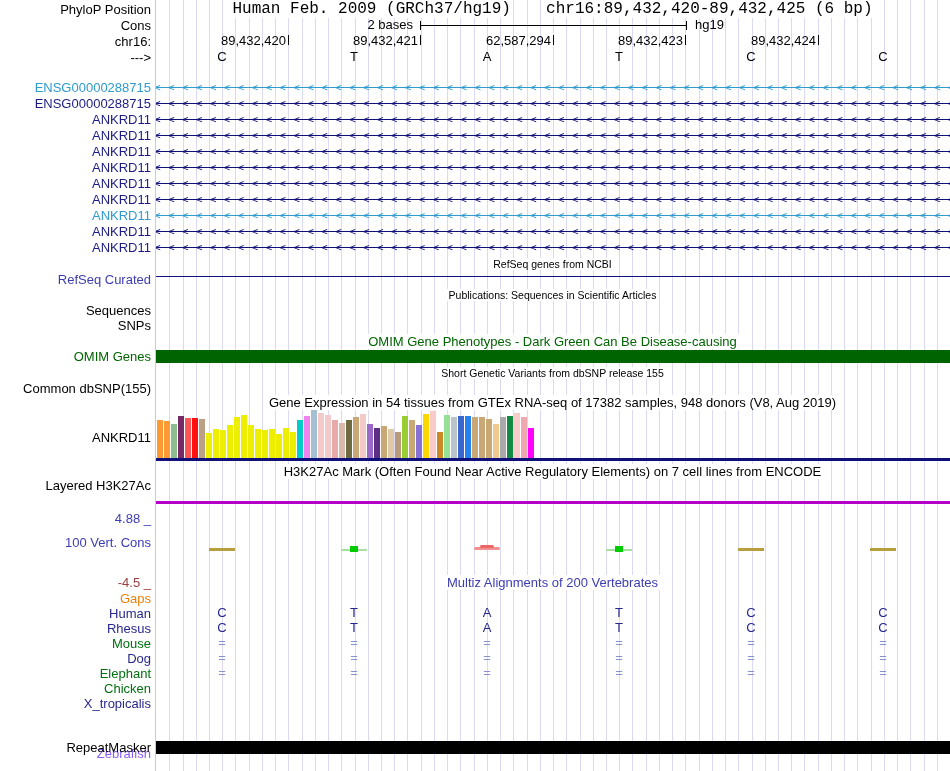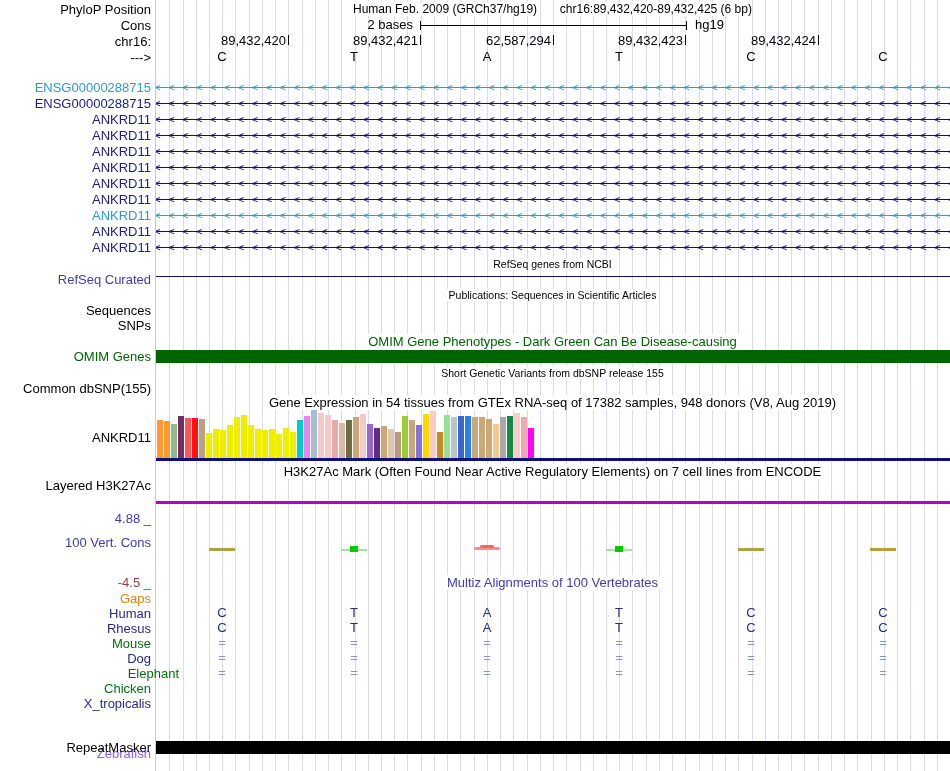--- a/index.html
+++ b/index.html
@@ -19,21 +19,21 @@
   .generow{position:absolute;left:156px;width:794px;height:16px;overflow:hidden;}
   .geneline{position:absolute;left:0;right:0;top:7px;height:1px;}
   .chevrons{position:absolute;left:-2px;top:0;width:820px;height:16px;overflow:hidden;
             font-family:"DejaVu Sans Mono",monospace;font-size:11px;line-height:15px;
             letter-spacing:7.3px;white-space:nowrap;}
   .gbar{position:absolute;width:6px;}
   .mzrow{position:absolute;left:156px;width:794px;height:15px;}
   .mzcell{position:absolute;width:22px;text-align:center;font-size:13px;line-height:14px;top:0;}
   .hline{position:absolute;left:156px;width:794px;}
   .cmark{position:absolute;}
-  .hdr{position:absolute;left:156px;width:793px;top:2px;text-align:center;font-size:12px;line-height:14px;white-space:nowrap;}
+  .hdr{position:absolute;left:156px;width:793px;top:2px;text-align:center;font-size:16px;line-height:14px;white-space:nowrap;font-family:Liberation Mono, monospace;}
   .hdr span{background:#fff;}
   #scale-value{position:absolute;left:318px;width:95px;text-align:right;top:18px;font-size:13px;line-height:14px;}
   #scale-genome{position:absolute;left:695px;top:18px;font-size:13px;line-height:14px;}
   #scale-line{position:absolute;left:420px;top:25px;width:266px;height:1px;background:#000;}
   .stick{position:absolute;top:21px;width:1px;height:9px;background:#000;}
 </style>
 </head>
 <body>
 
 <div id="screen">
@@ -267,21 +267,21 @@
       </div>
       <div class="llabel" style="top: 651px; color: rgb(40, 40, 140);">Dog</div>
       <div class="mzrow" style="top: 651px;">
         <div class="mzcell" style="left: 55px; color: rgb(136, 146, 204);">=</div>
         <div class="mzcell" style="left: 187px; color: rgb(136, 146, 204);">=</div>
         <div class="mzcell" style="left: 320px; color: rgb(136, 146, 204);">=</div>
         <div class="mzcell" style="left: 452px; color: rgb(136, 146, 204);">=</div>
         <div class="mzcell" style="left: 584px; color: rgb(136, 146, 204);">=</div>
         <div class="mzcell" style="left: 716px; color: rgb(136, 146, 204);">=</div>
       </div>
-      <div class="llabel" style="top: 666px; color: rgb(0, 112, 16); margin-left: 28px;">Elephant</div>
+      <div class="llabel" style="top: 666px; color: rgb(0, 112, 16);">Elephant</div>
       <div class="mzrow" style="top: 666px;">
         <div class="mzcell" style="left: 55px; color: rgb(136, 146, 204);">=</div>
         <div class="mzcell" style="left: 187px; color: rgb(136, 146, 204);">=</div>
         <div class="mzcell" style="left: 320px; color: rgb(136, 146, 204);">=</div>
         <div class="mzcell" style="left: 452px; color: rgb(136, 146, 204);">=</div>
         <div class="mzcell" style="left: 584px; color: rgb(136, 146, 204);">=</div>
         <div class="mzcell" style="left: 716px; color: rgb(136, 146, 204);">=</div>
       </div>
       <div class="llabel" style="top: 681px; color: rgb(0, 112, 16);">Chicken</div>
       <div class="mzrow" style="top: 681px;"></div>
@@ -307,21 +307,21 @@
 
   <div class="llabel" style="top:34px">chr16:</div>
   <div class="llabel" style="top:50px">---&gt;</div>
 
   <div class="title t10" style="top:258px"><span>RefSeq genes from NCBI</span></div>
   <div class="title t13 dgreen" style="top:335px"><span>OMIM Gene Phenotypes - Dark Green Can Be Disease-causing</span></div>
   <div class="title t10" style="top:289px"><span>Publications: Sequences in Scientific Articles</span></div>
   <div class="title t10" style="top:367px"><span>Short Genetic Variants from dbSNP release 155</span></div>
   <div class="title t13" style="top:396px"><span>Gene Expression in 54 tissues from GTEx RNA-seq of 17382 samples, 948 donors (V8, Aug 2019)</span></div>
   <div class="title t13" style="top:465px"><span>H3K27Ac Mark (Often Found Near Active Regulatory Elements) on 7 cell lines from ENCODE</span></div>
-  <div class="title t13 blue" style="top:576px"><span>Multiz Alignments of 100 Vertebrates</span></div>
+  <div class="title t13 blue" style="top:576px"><span>Multiz Alignments of 200 Vertebrates</span></div>
 
   <div class="llabel blue" style="top:272px">RefSeq Curated</div>
   <div class="llabel" style="top:303px">Sequences</div>
   <div class="llabel" style="top:318px">SNPs</div>
   <div class="llabel dgreen" style="top:349px">OMIM Genes</div>
   <div class="llabel" style="top:381px">Common dbSNP(155)</div>
   <div class="llabel" style="top:430px">ANKRD11</div>
   <div class="llabel" style="top:478px">Layered H3K27Ac</div>
   <div class="llabel blue" style="top:511px">4.88 _</div>
   <div class="llabel blue" style="top:535px">100 Vert. Cons</div>

